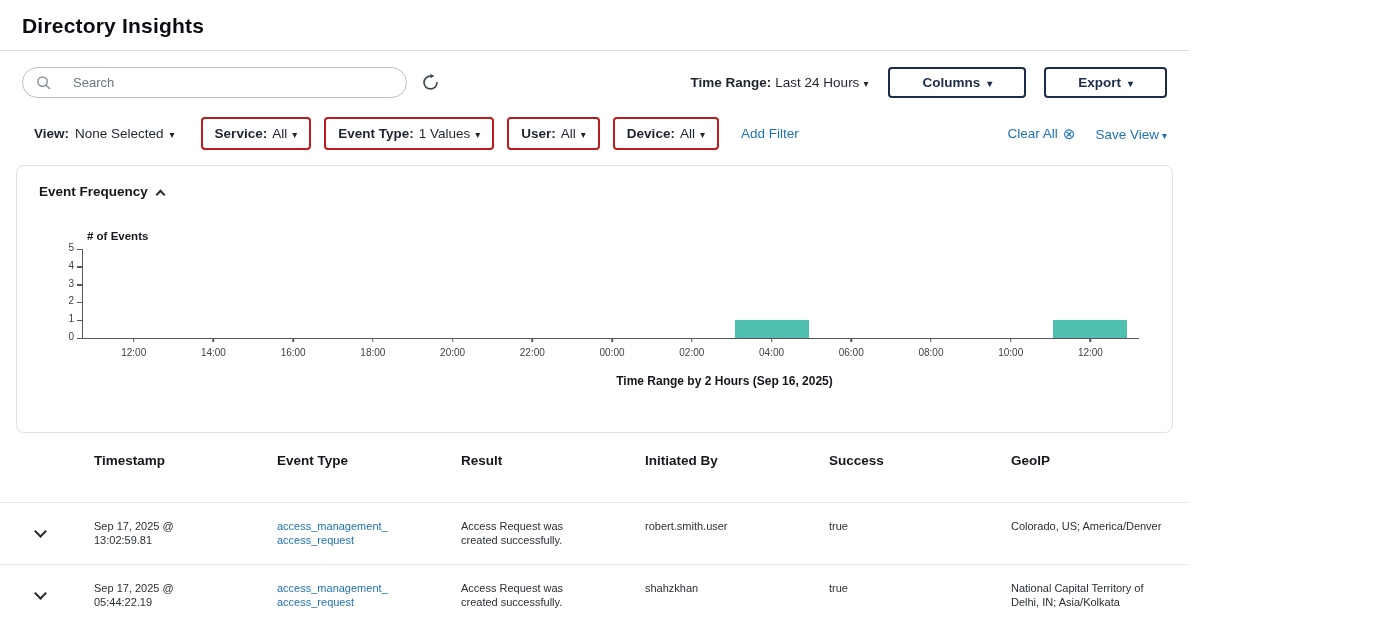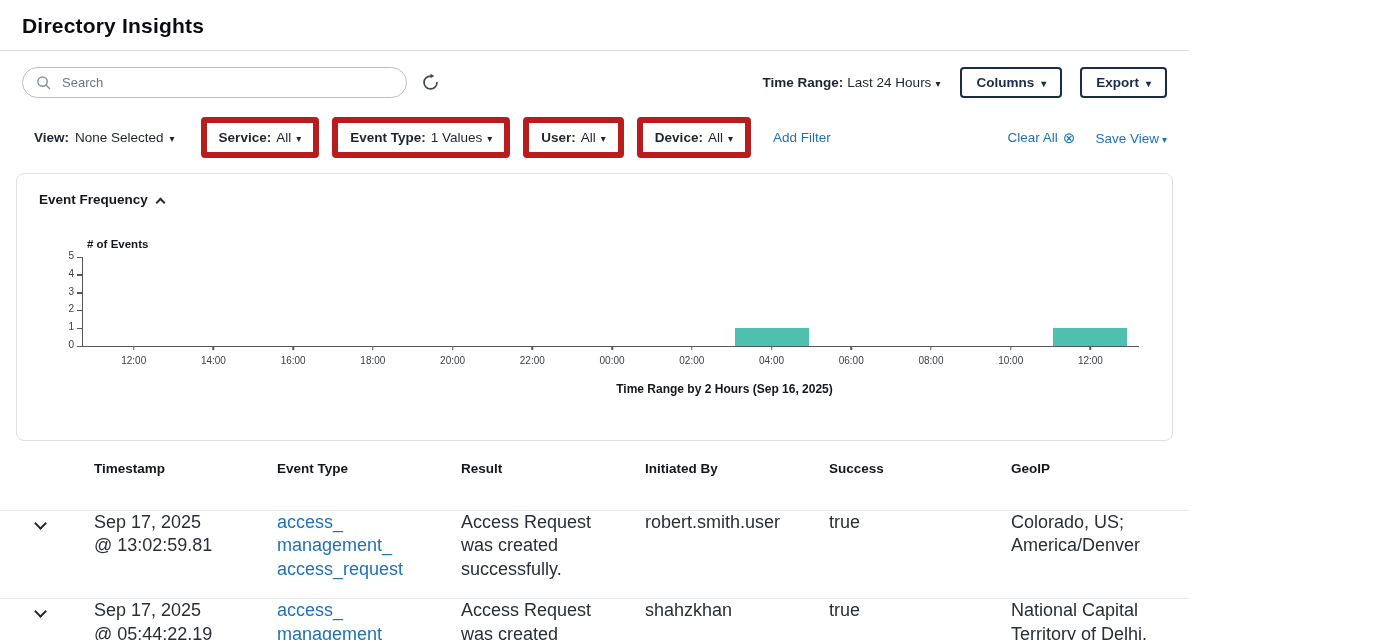--- a/index.html
+++ b/index.html
@@ -9,43 +9,43 @@
     font-family: "Liberation Sans", sans-serif; color: #1f2430; position: relative;
   }
 
   
   .page-header { padding: 14px 22px 12px; border-bottom: 1px solid #d8dde3; }
   .page-title { margin: 0; font-size: 21px; font-weight: 700; color: #0b0d12; letter-spacing: .2px; }
 
   
   .toolbar { display: flex; align-items: center; margin: 16px 22px 0; }
   .search-box {
-    display: flex; align-items: center; gap: 9px; width: 385px; height: 31px;
+    display: flex; align-items: center; gap: 20px; width: 385px; height: 31px;
     border: 1px solid #b7bfc9; border-radius: 16px; padding: 0 13px; background: #fff;
   }
   .search-input { border: none; outline: none; flex: 1; font: 13px "Liberation Sans", sans-serif; color: #333; background: transparent; }
   .search-input::placeholder { color: #6e7781; }
   .icon-btn { background: none; border: none; padding: 2px; margin-left: 12px; cursor: pointer; display: flex; align-items: center; }
   .toolbar-right { margin-left: auto; display: flex; align-items: center; gap: 18px; }
   .time-range { font-size: 13.5px; display: flex; align-items: center; gap: 4px; cursor: pointer; margin-right: 2px; }
   .tr-label { font-weight: 700; }
   .outline-btn {
     display: flex; align-items: center; gap: 7px; background: #fff;
     border: 2px solid #1b2b4b; border-radius: 4px; color: #1b2b4b;
-    font: 700 13.5px "Liberation Sans", sans-serif; padding: 6px 14px; cursor: pointer;
+    font: 700 13.5px "Liberation Sans", sans-serif; padding: 6px 32px; cursor: pointer;
   }
   .caret::after { content: "▾"; font-size: 10px; line-height: 1; display: inline-block; }
 
   
   .filter-row { display: flex; align-items: center; margin: 19px 22px 0; gap: 13px; }
   .view-dropdown { display: flex; align-items: center; gap: 6px; font-size: 13.5px; margin-left: 12px; margin-right: 13px; cursor: pointer; }
   .bold { font-weight: 700; }
   .filter-btn {
     display: flex; align-items: center; gap: 5px; background: #fff;
-    border: 6px solid #b91c1c; border-radius: 4px; padding: 7px 12px;
+    border: 2px solid #b91c1c; border-radius: 4px; padding: 7px 12px;
     font: 13.5px "Liberation Sans", sans-serif; color: #1f2430; cursor: pointer;
   }
   .link { color: #1f72b8; font-size: 13.5px; text-decoration: none; cursor: pointer; display: flex; align-items: center; gap: 3px; background: none; border: none; padding: 0; font-family: "Liberation Sans", sans-serif; }
   .add-filter { margin-left: 9px; }
   .spacer { flex: 1; }
   .clear-icon::after { content: "⊗"; font-size: 15px; line-height: 1; margin-left: 2px; }
   .filter-right { display: flex; align-items: flex-end; gap: 20px; }
 
   
   .chart-card { margin: 15px 16px 0; border: 1px solid #dde1e6; border-radius: 8px; padding: 18px 22px 16px; height: 268px; }
@@ -64,21 +64,21 @@
   .xlabel { margin-top: 35px; font-size: 12px; font-weight: 700; color: #14171c; text-align: center; padding-left: 260px; }
 
   
   .events-table { margin-top: 3px; }
   .t-header, .t-row {
     display: grid; grid-template-columns: 72px 183px 184px 184px 184px 182px 183px 1fr;
     padding-left: 22px; padding-right: 22px; align-items: start;
   }
   .t-header { padding-top: 16px; padding-bottom: 14px; }
   .th { font-size: 13.5px; font-weight: 700; color: #14171c; }
-  .t-row { border-top: 1px solid #e6e9ed; padding-bottom: 16px; font-size: 18px; color: #2a2f36; }
+  .t-row { border-top: 1px solid #e6e9ed; padding-top: 16px; padding-bottom: 16px; font-size: 11px; color: #2a2f36; }
   .t-cell { line-height: 1.32; padding-right: 28px; }
   .cell-ts { max-width: 128px; padding-right: 0; }
   .event-link { color: #1f72b8; cursor: pointer; display: inline-block; max-width: 150px; text-decoration: none; }
   .cell-result { max-width: 138px; padding-right: 0; }
   .cell-geo { max-width: 158px; padding-right: 0; }
   .row-expand { background: none; border: none; cursor: pointer; padding: 4px; margin-left: 10px; margin-top: 1px; }
   .row-expand .chevron { width: 9px; height: 9px; border-color: #23272e; }
 </style>
 </head>
 <body>

